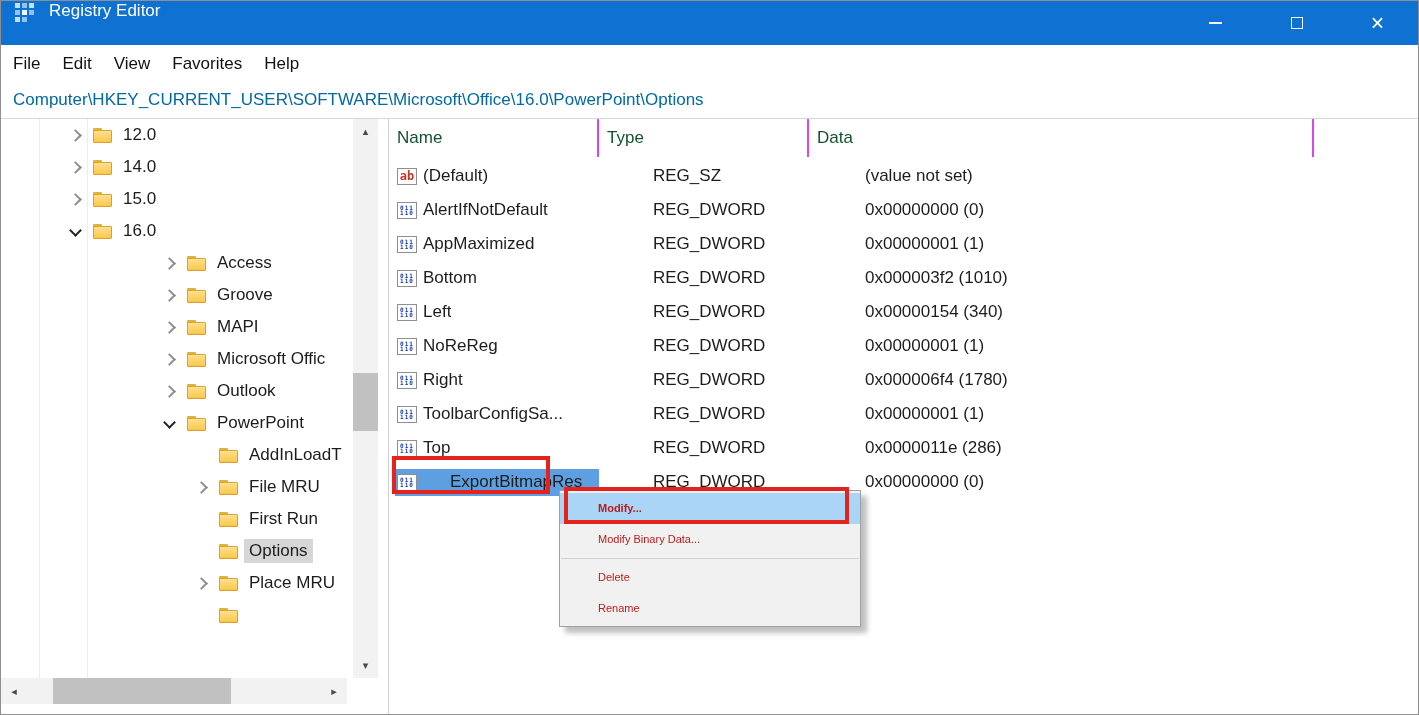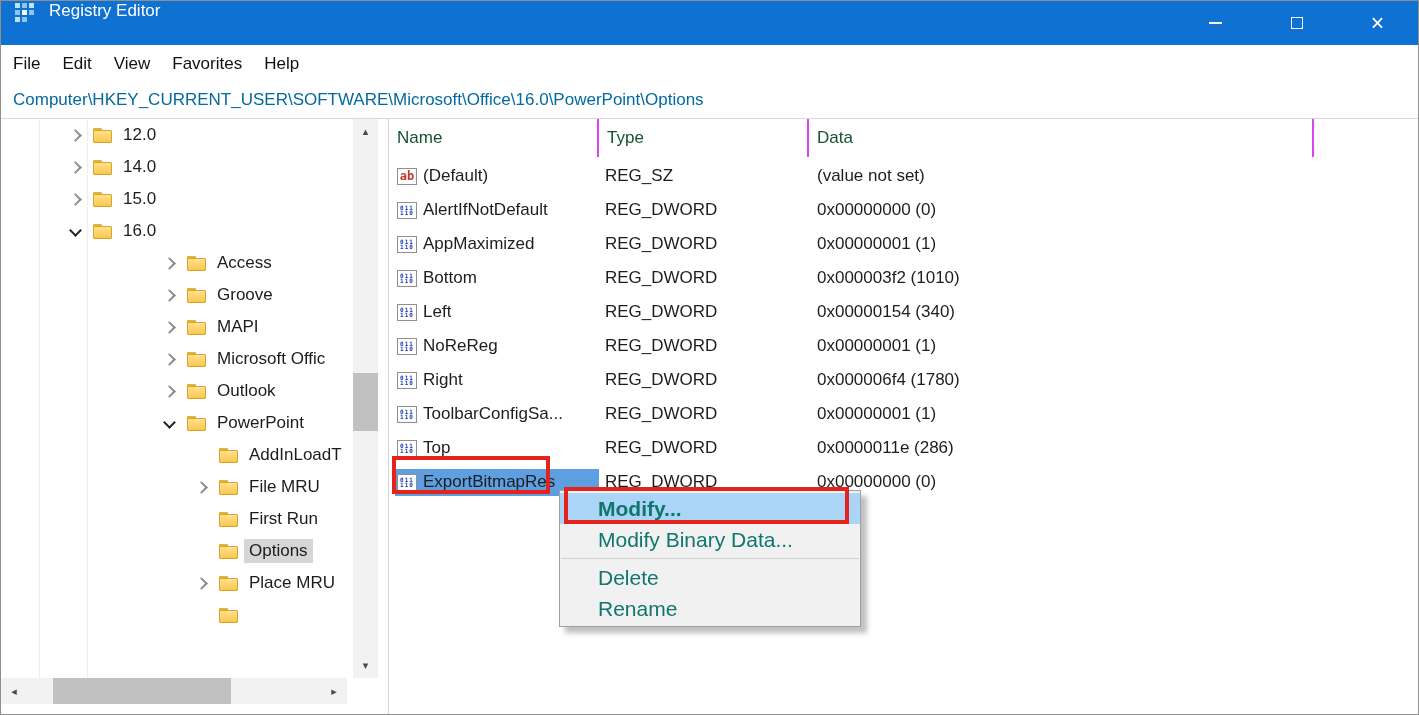--- a/index.html
+++ b/index.html
@@ -72,34 +72,34 @@
   .list-header { display:flex; height:38px; }
   .col-h { line-height:38px; padding-left:8px; font-size:17px; color:#14532d;
     border-right:2px solid #d946ef; cursor:default; }
   .list-header div.col-h:nth-of-type(1) { width:210px; }
   .list-header div.col-h:nth-of-type(2) { width:210px; }
   .list-header div.col-h:nth-of-type(3) { width:505px; }
   .rows { position:absolute; top:40px; left:0; right:0; }
   .lrow { display:flex; height:34px; align-items:center; font-size:17px; color:#1d1d1d; }
   .cell.name { width:210px; padding-left:6px; display:flex; height:100%; align-items:center; }
   .cell.name .inner { flex:1; display:flex; align-items:center; height:27px; padding-left:2px; overflow:hidden; }
-  .lrow.selected .cell.name .inner { background:var(--selection-blue,#5d9fe0); }
-  .cell.type { width:210px; padding-left:6px; }
+  .lrow.selected .cell.name .inner { background:var(--selection-blue,#5d9fe0);gap:27px; }
+  .cell.type { width:210px; padding-left:6px;margin-left:48px; }
   .cell.data { flex:1; padding-left:8px; }
   .nm { white-space:nowrap; overflow:hidden; }
   .vicon { width:20px; height:17px; flex:0 0 20px; margin-right:6px; border:1px solid #8f8f8f;
     background:#fff; display:flex; flex-direction:column; align-items:center; justify-content:center;
     font-family:"DejaVu Sans Mono",monospace; }
   .vicon.dw span { font-size:6px; line-height:5px; color:#1f3fb4; letter-spacing:1px; font-weight:bold; }
   .vicon.str { color:#c0392b; font-size:12px; font-weight:bold; }
 
   
   .ctx { position:absolute; left:558px; top:489px; width:302px; background:#f1f1f1;
     border:1px solid #a0a0a0; box-shadow:6px 6px 5px rgba(0,0,0,0.25); padding:2px 0; z-index:50; }
-  .ctx-item { height:31px; line-height:31px; padding-left:38px; font-size:21px; color:#0f766e; cursor:default; }
+  .ctx-item { height:31px; line-height:31px; padding-left:38px; font-size:11px; color:#b91c1c; cursor:default; }
   .ctx-item.bold { font-weight:bold; }
   .ctx-item.highlighted { background:var(--menu-highlight,#abd5f6); }
   .ctx-item.separator { height:7px; padding:0; position:relative; }
   .ctx-item.separator::after { content:""; position:absolute; left:1px; right:1px; top:3px;
     border-top:1px solid #cfcfcf; }
 
   
   .anno { position:absolute; border:4px solid var(--annotation-red,#e3231c); z-index:100; pointer-events:none; }
   .anno1 { left:391px; top:455px; width:158px; height:38px; }
   .anno2 { left:563px; top:486px; width:285px; height:37px; }

